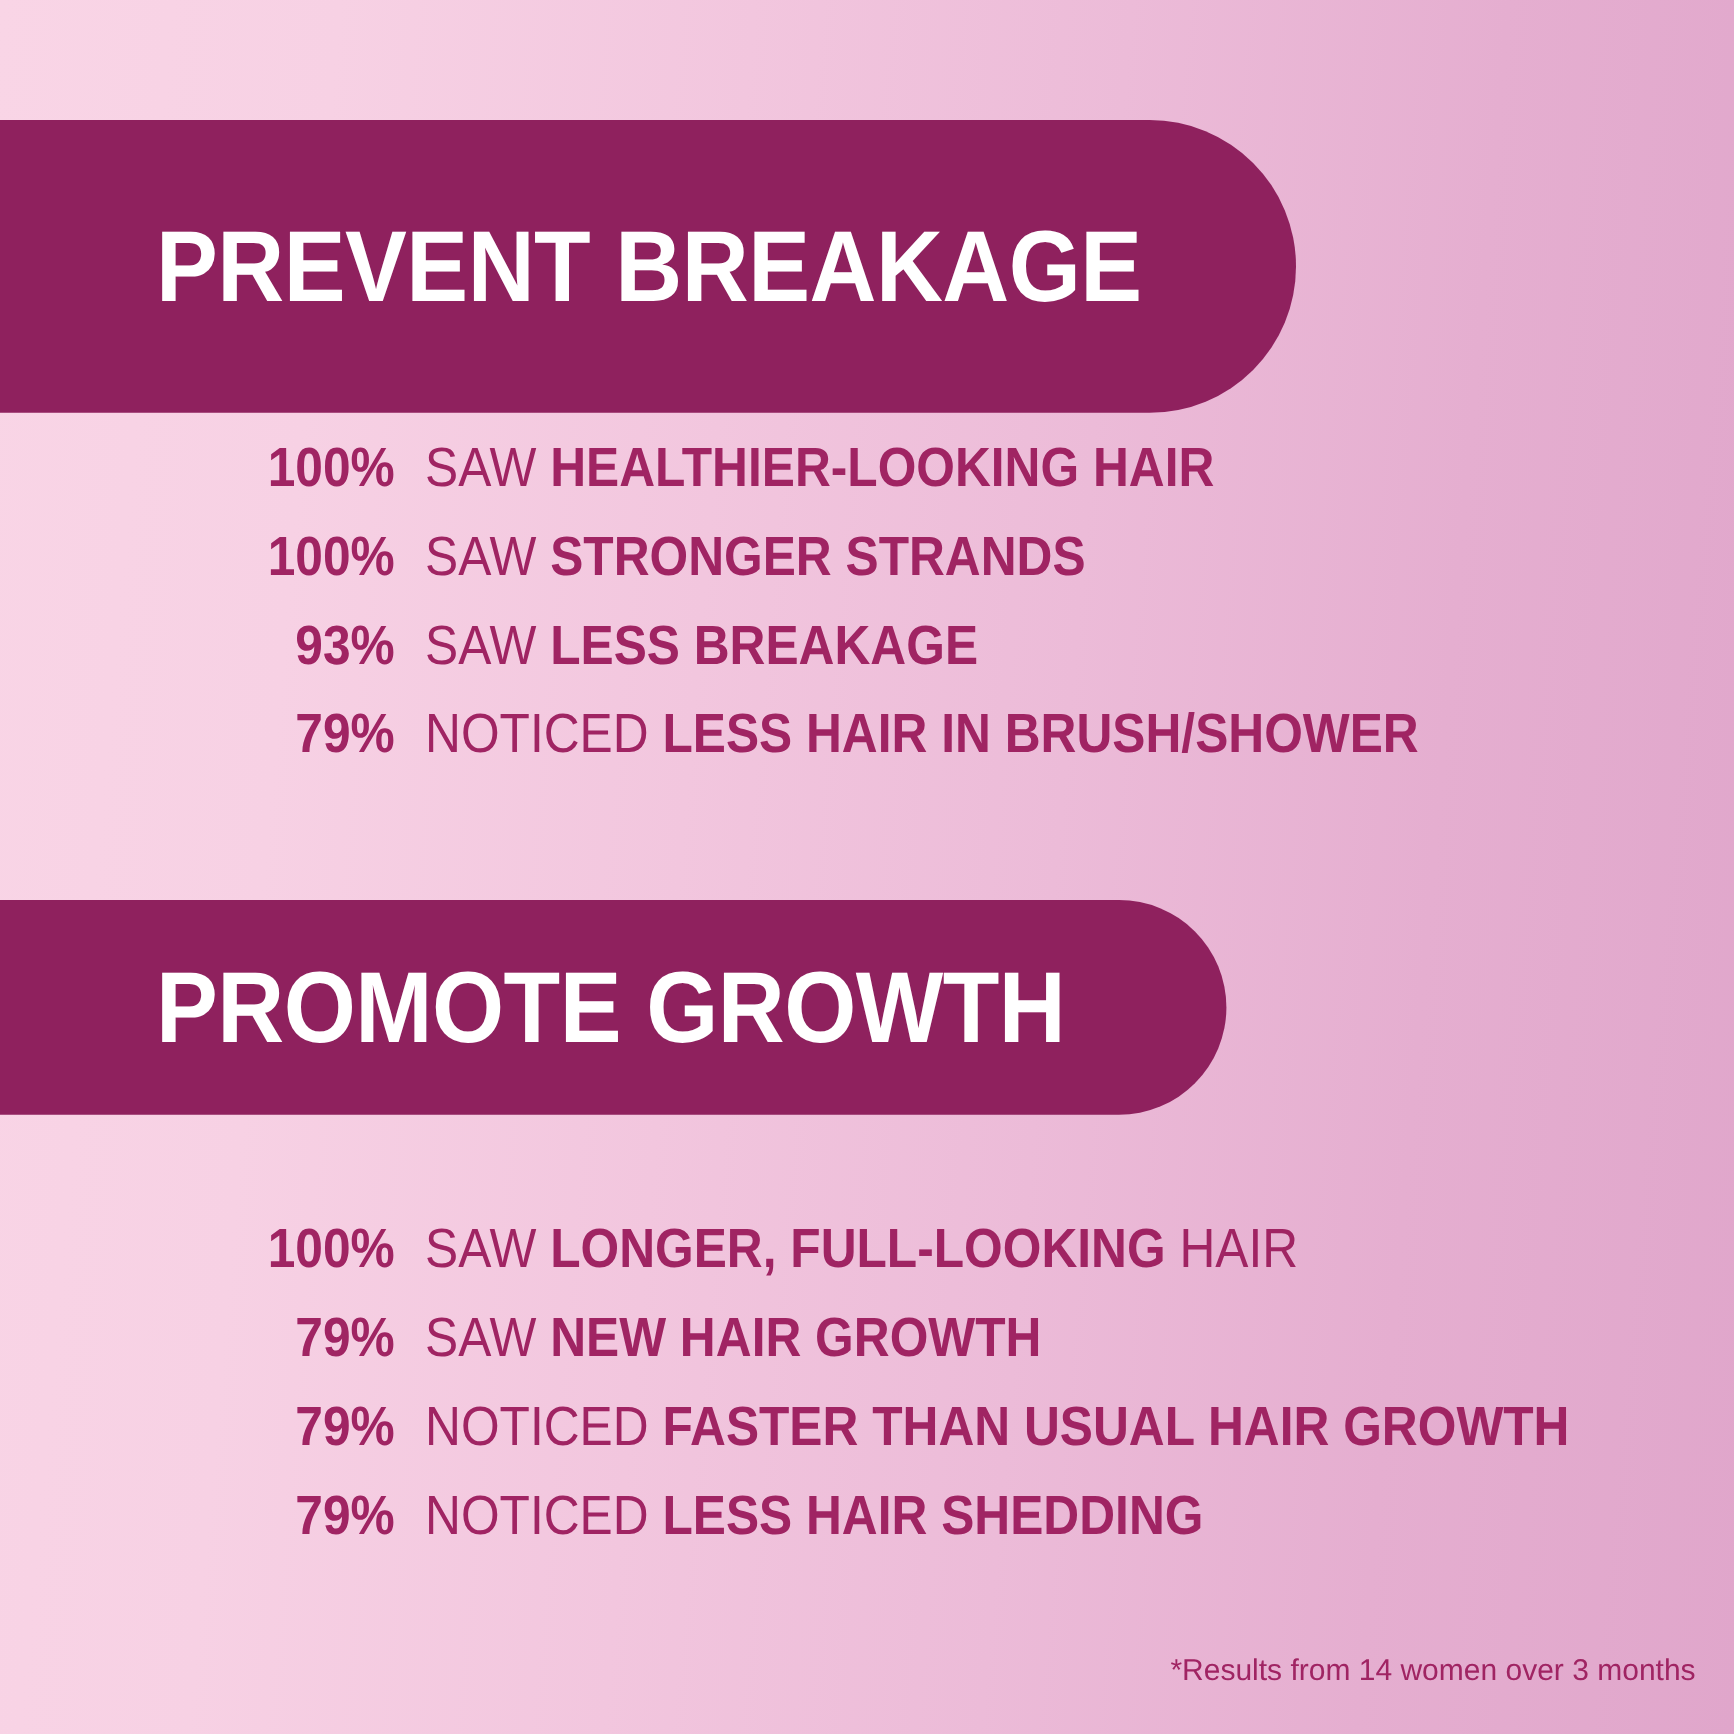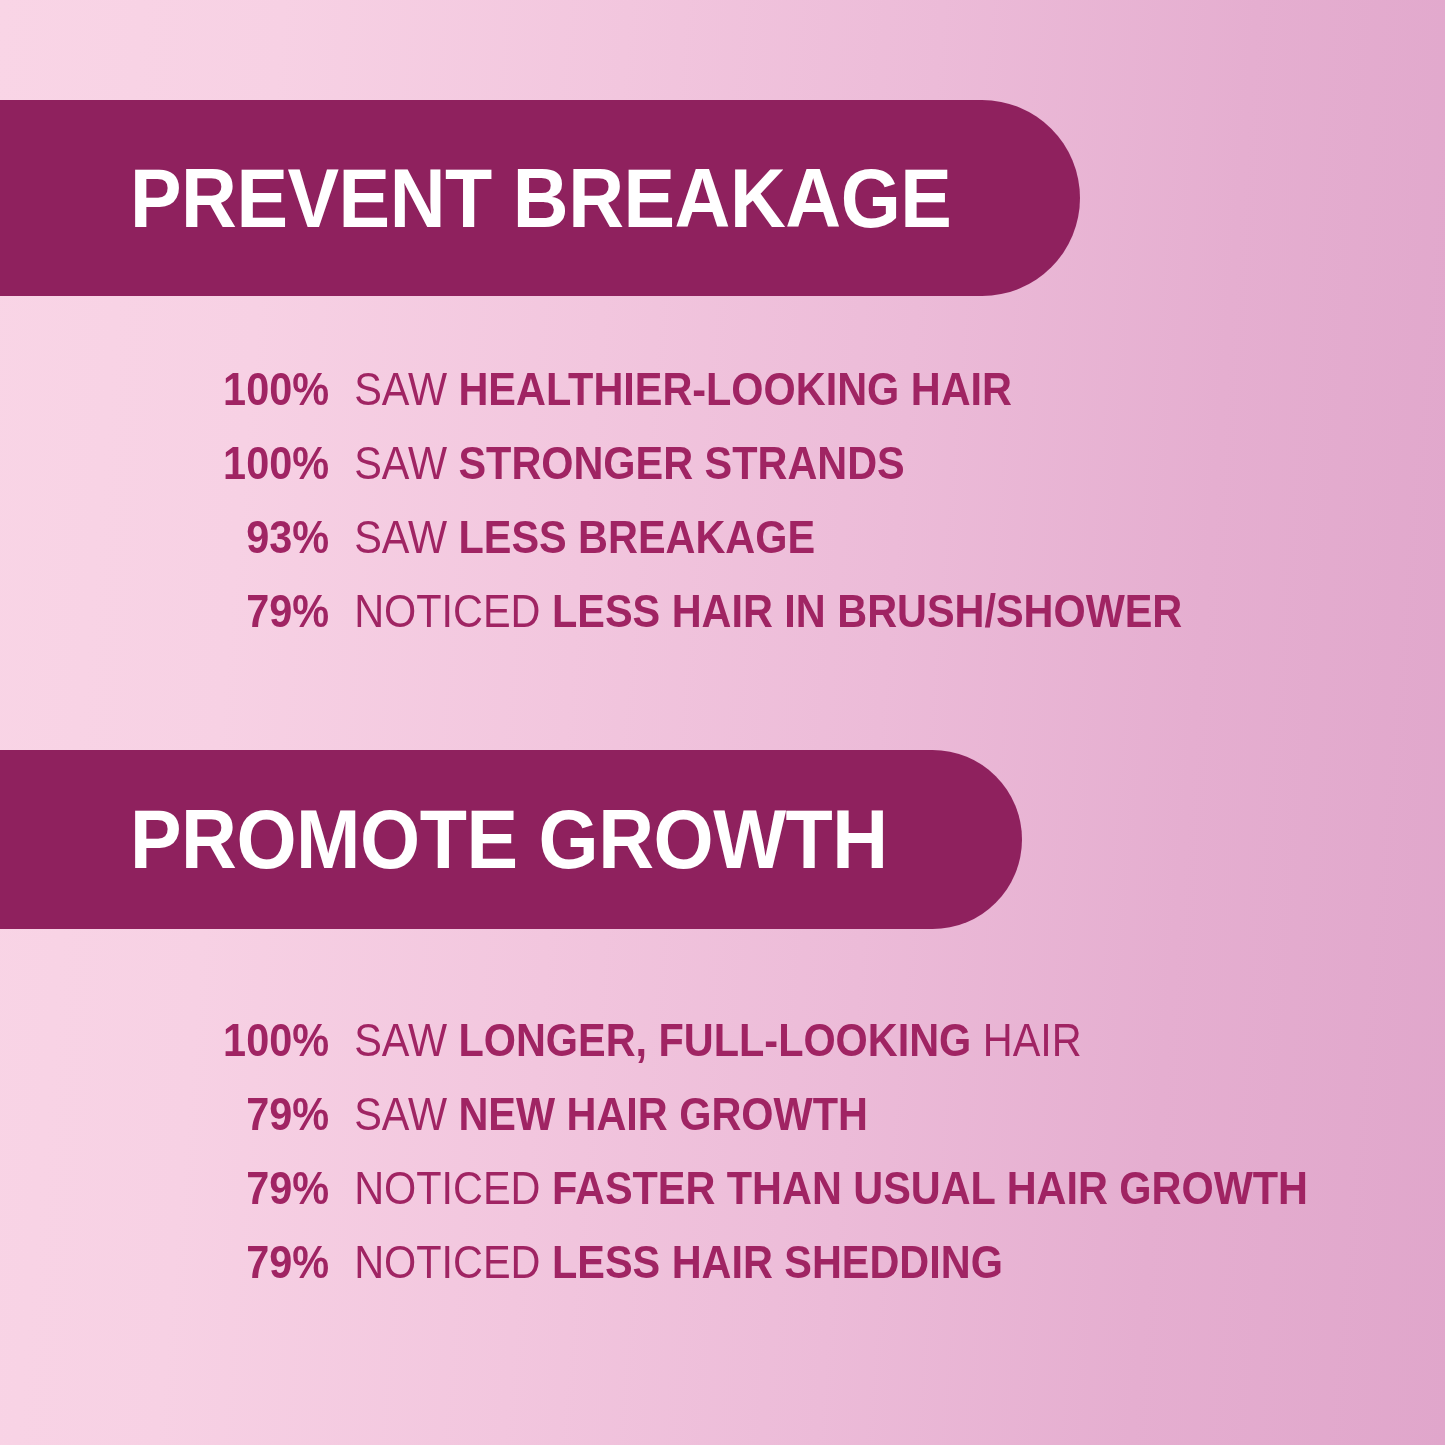--- a/index.html
+++ b/index.html
@@ -49,21 +49,21 @@
     line-height: 0.94;
     letter-spacing: -0.5px;
     transform: scaleX(0.92);
     transform-origin: left center;
     white-space: nowrap;
   }
 
   #banner-prevent-breakage {
     top: 100px;
     width: 1080px;
-    height: 196px;
+    height: 244px;
   }
   #banner-promote-growth {
     top: 750px;
     width: 1022px;
     height: 179px;
   }
 
   
   .stats {
     position: absolute;
@@ -176,14 +176,15 @@
       <span class="stat-pct">79%</span>
       <span class="stat-text"><span class="stat-verb">NOTICED</span> <span class="stat-emph">FASTER THAN USUAL HAIR GROWTH</span></span>
     </div>
 
     <div class="stat-row" style="color: rgb(160, 36, 99);">
       <span class="stat-pct">79%</span>
       <span class="stat-text"><span class="stat-verb">NOTICED</span> <span class="stat-emph">LESS HAIR SHEDDING</span></span>
     </div>
   </div>
 
+  <div id="footnote" style="color: rgb(160, 36, 99);">*Results from 14 women over 3 months</div>
 
 </div>
 
 </body></html>

